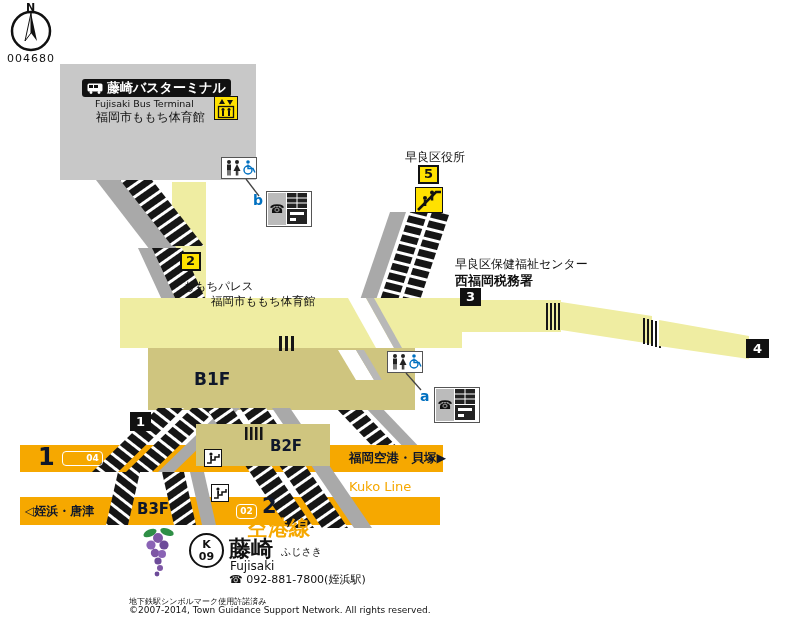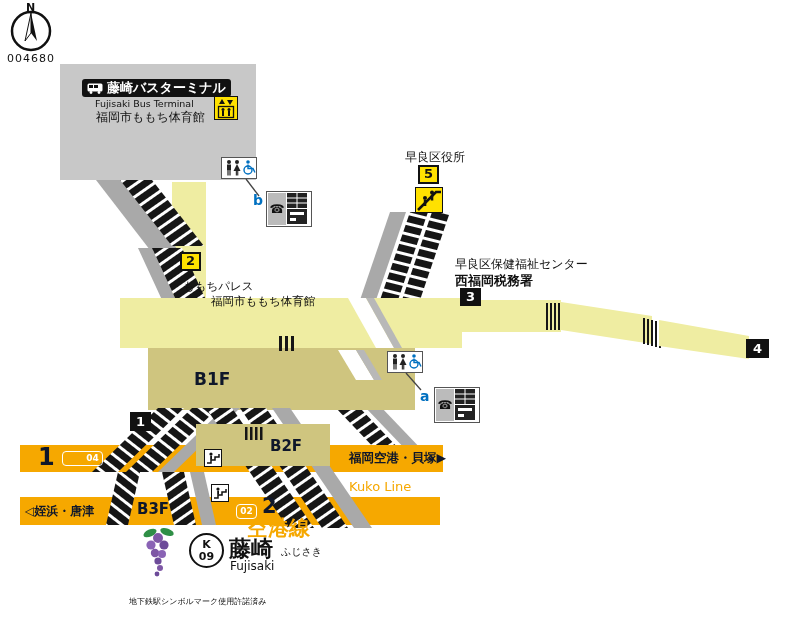--- a/index.html
+++ b/index.html
@@ -309,16 +309,18 @@
   <div class="badge" style="left:236px;top:504px;">02</div>
   <span class="t b w" style="left:262px;top:494px;font-size:21px;">2</span>
 
   <div class="stn" style="left:189px;top:533px;">
     <div>K</div>
     <div>09</div>
   </div>
   <span class="t b" style="left:229px;top:534px;font-size:22px;">藤崎</span>
   <span class="t" style="left:281px;top:545px;font-size:10px;">ふじさき</span>
   <span class="t" style="left:230px;top:559px;font-size:12px;">Fujisaki</span>
+  <span class="t" style="left:229px;top:572px;font-size:11px;">☎ 092-881-7800(姪浜駅)</span>
 
   <span class="t" style="left:129px;top:596px;font-size:8px;">地下鉄駅シンボルマーク使用許諾済み</span>
+  <span class="t" style="left:129px;top:605px;font-size:9px;">©2007-2014, Town Guidance Support Network. All rights reserved.</span>
 
 </div>
 
 </body></html>

